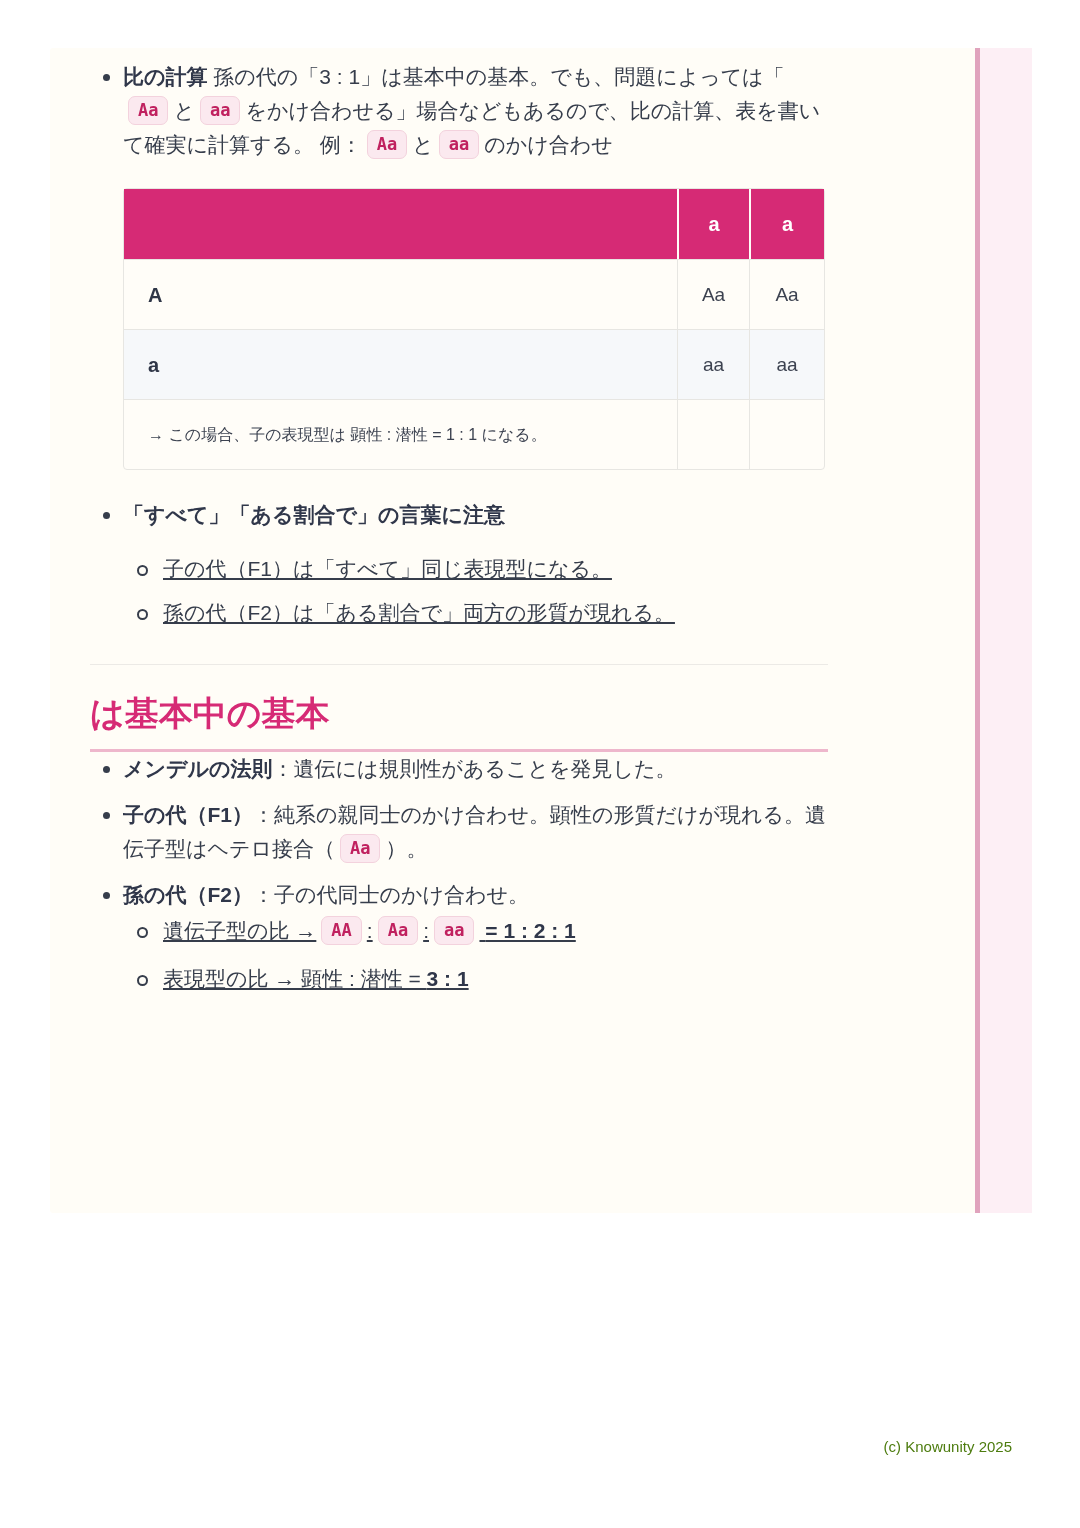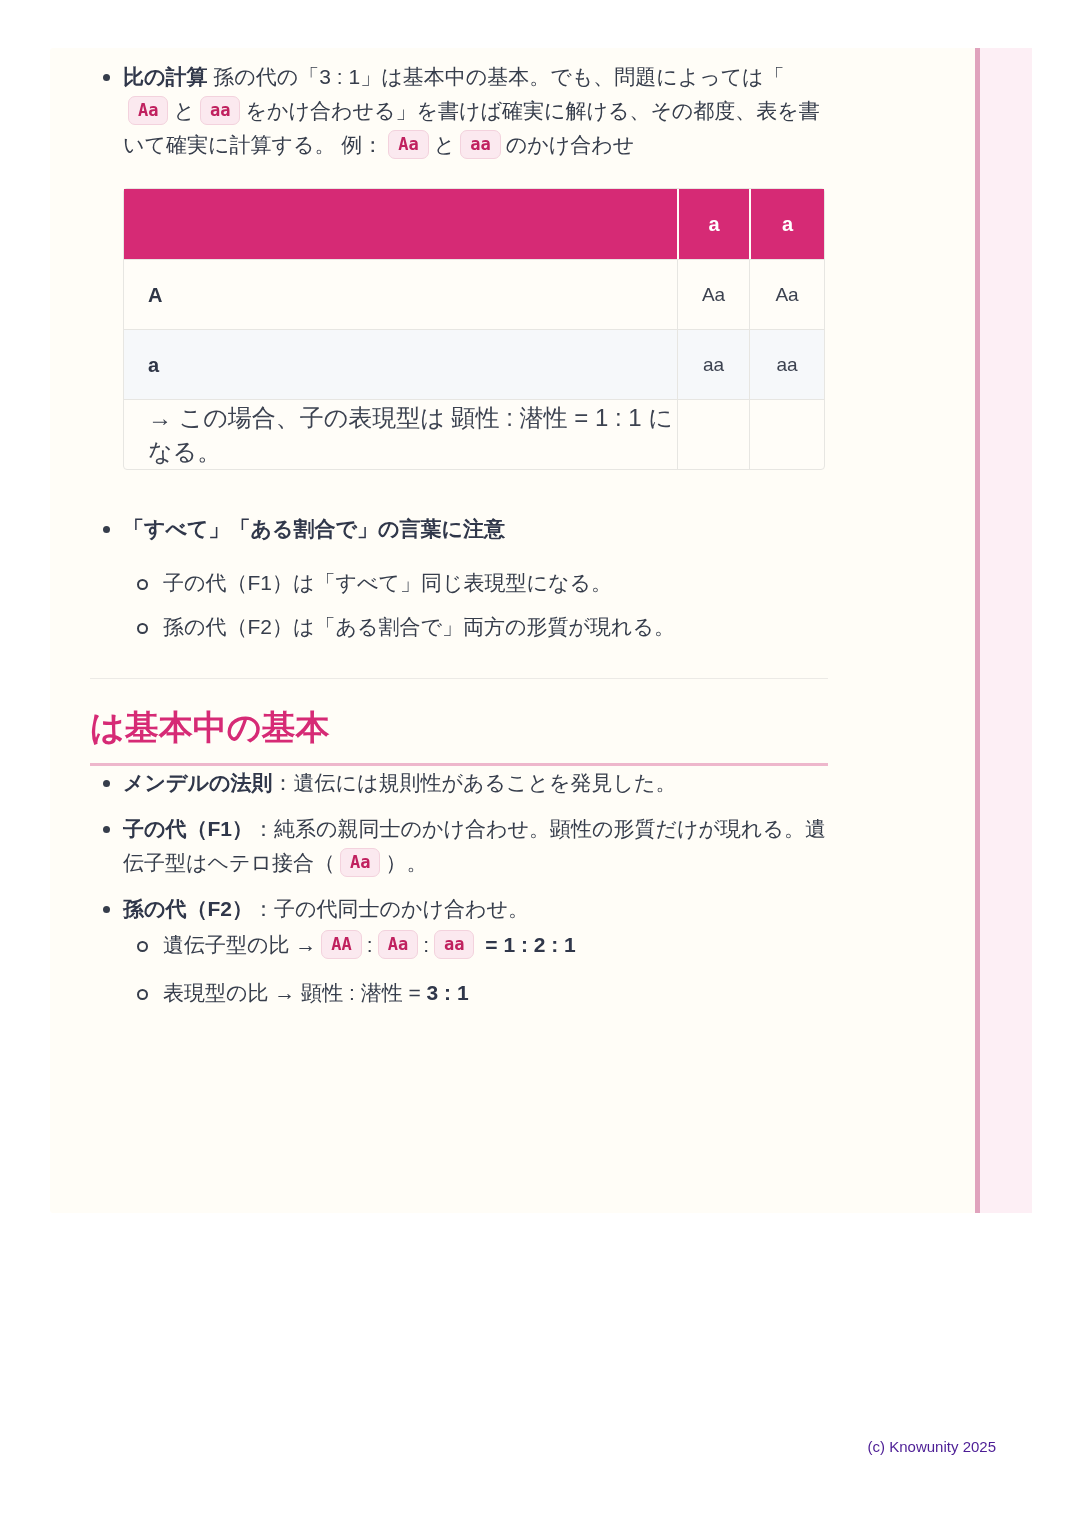--- a/index.html
+++ b/index.html
@@ -8,61 +8,61 @@
     background:#fffdf7;border-radius:3px;}
   .pink-edge{position:absolute;top:0;right:0;width:52px;height:100%;
     background:#fdeff5;border-left:5px solid #e0a3bd;}
   .content{position:absolute;left:40px;top:12px;width:738px;font-size:21px;line-height:34px;}
   .b{font-weight:bold;color:#30374a;text-align:center;}
   ul{list-style:none;margin:0;padding:0;}
   .main-list>li{position:relative;padding-left:33px;}
   .main-list>li::before{content:"";position:absolute;left:13px;top:14px;width:7px;height:7px;
     border-radius:50%;background:#363d4b;}
   .sub-list{margin-top:20px;}
-  .sub-list>li{position:relative;padding-left:40px;margin-bottom:10px;}
+  .sub-list>li{position:relative;padding-left:40px;margin-bottom:10px;text-decoration:underline;}
   .sub-list>li::before{content:"";position:absolute;left:14px;top:13px;width:7px;height:7px;
     border-radius:50%;border:2px solid #363d4b;background:transparent;}
   .chip{display:inline-block;background:#fbe9ef;border:1px solid #f3d2dd;border-radius:7px;
     padding:1px 9px 2px;margin:0 5px;font-family:"DejaVu Sans Mono","Liberation Mono",monospace;
     font-weight:bold;font-size:17px;color:#c0215f;line-height:24px;vertical-align:2px;}
   
   .table-wrap{margin:26px 0 0 33px;}
   table{width:700px;border-collapse:separate;border-spacing:0;table-layout:fixed;
     border:1px solid #e7e6e2;border-radius:4px;background:#fffdf8;}
   col.c1{width:553px;}col.c2{width:72px;}col.c3{width:75px;}
   thead th{background:#d62a75;height:70px;color:#ffffff;font-size:20px;font-weight:bold;
     text-align:center;padding:0;}
   thead th + th{border-left:2px solid #fffdf8;}
   tbody td{height:69px;border-top:1px solid #e7e6e2;font-size:19px;color:#3c4250;
     vertical-align:middle;padding:0;}
   td.rowlabel{padding-left:24px;font-weight:bold;font-size:20px;color:#2f3647;}
   td.cellv{border-left:1px solid #e7e6e2;text-align:center;}
   tr.alt td{background:#f6f8fa;}
-  td.notecell{padding-left:24px;font-size:24px;}
+  td.notecell{padding-left:24px;font-size:16px;}
   
-  .attn{margin-top:42px;}
+  .attn{margin-top:28px;}
   hr.divider{border:none;border-top:1px solid #eceae6;margin:34px 0 0 0;}
   h1{margin:24px 0 0 0;font-size:34px;line-height:48px;color:#d62a75;font-weight:bold;}
   .heading-underline{height:3px;background:#eeb7cc;margin-top:12px;width:738px;}
   .summary{}
   .summary>li{margin-bottom:12px;}
   .summary .sub-list{margin-top:2px;}
   .summary .sub-list>li{margin-bottom:14px;}
-  .footer{position:absolute;right:84px;top:1438px;font-size:15px;color:#4c1d95;}
+  .footer{position:absolute;right:68px;top:1438px;font-size:15px;color:#4d7c0f;}
 </style>
 </head>
 <body>
 
 <div class="note-card">
   <div class="pink-edge"></div>
   <div class="content">
 
     <ul class="main-list">
       <li>
-        <span class="b">比の計算</span><span> 孫の代の「3 : 1」は基本中の基本。でも、問題によっては「</span><code class="chip">Aa</code><span>と</span><code class="chip">aa</code><span>をかけ合わせる」を書けば確実に解ける、その都度、表を書いて確実に計算する。 例：</span><code class="chip">Aa</code><span>と</span><code class="chip">aa</code><span>のかけ合わせ</span>
+        <span class="b">比の計算</span><span> 孫の代の「3 : 1」は基本中の基本。でも、問題によっては「</span><code class="chip">Aa</code><span>と</span><code class="chip">aa</code><span>をかけ合わせる」場合などもあるので、比の計算、表を書いて確実に計算する。 例：</span><code class="chip">Aa</code><span>と</span><code class="chip">aa</code><span>のかけ合わせ</span>
       </li>
     </ul>
 
     <div class="table-wrap">
       <table>
         <colgroup>
             <col class="c1">
             <col class="c2">
             <col class="c3">
           </colgroup>

